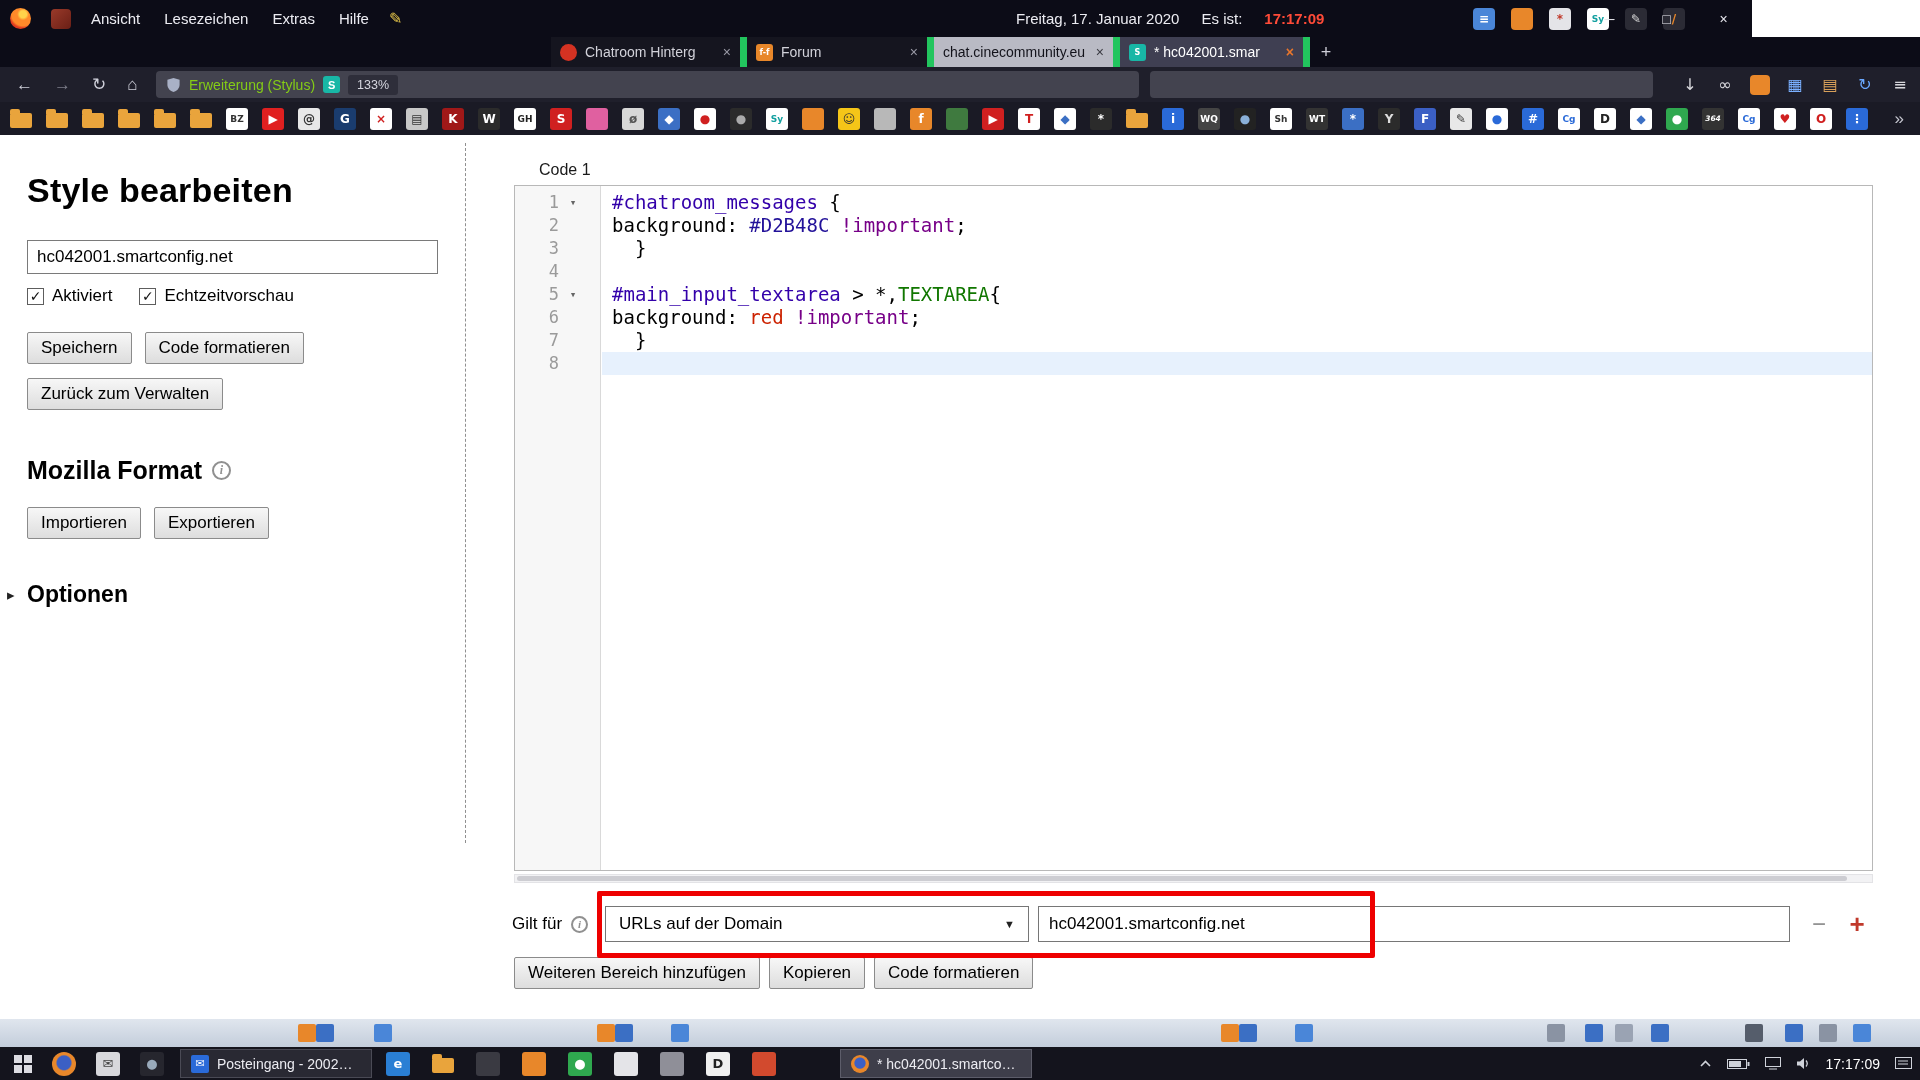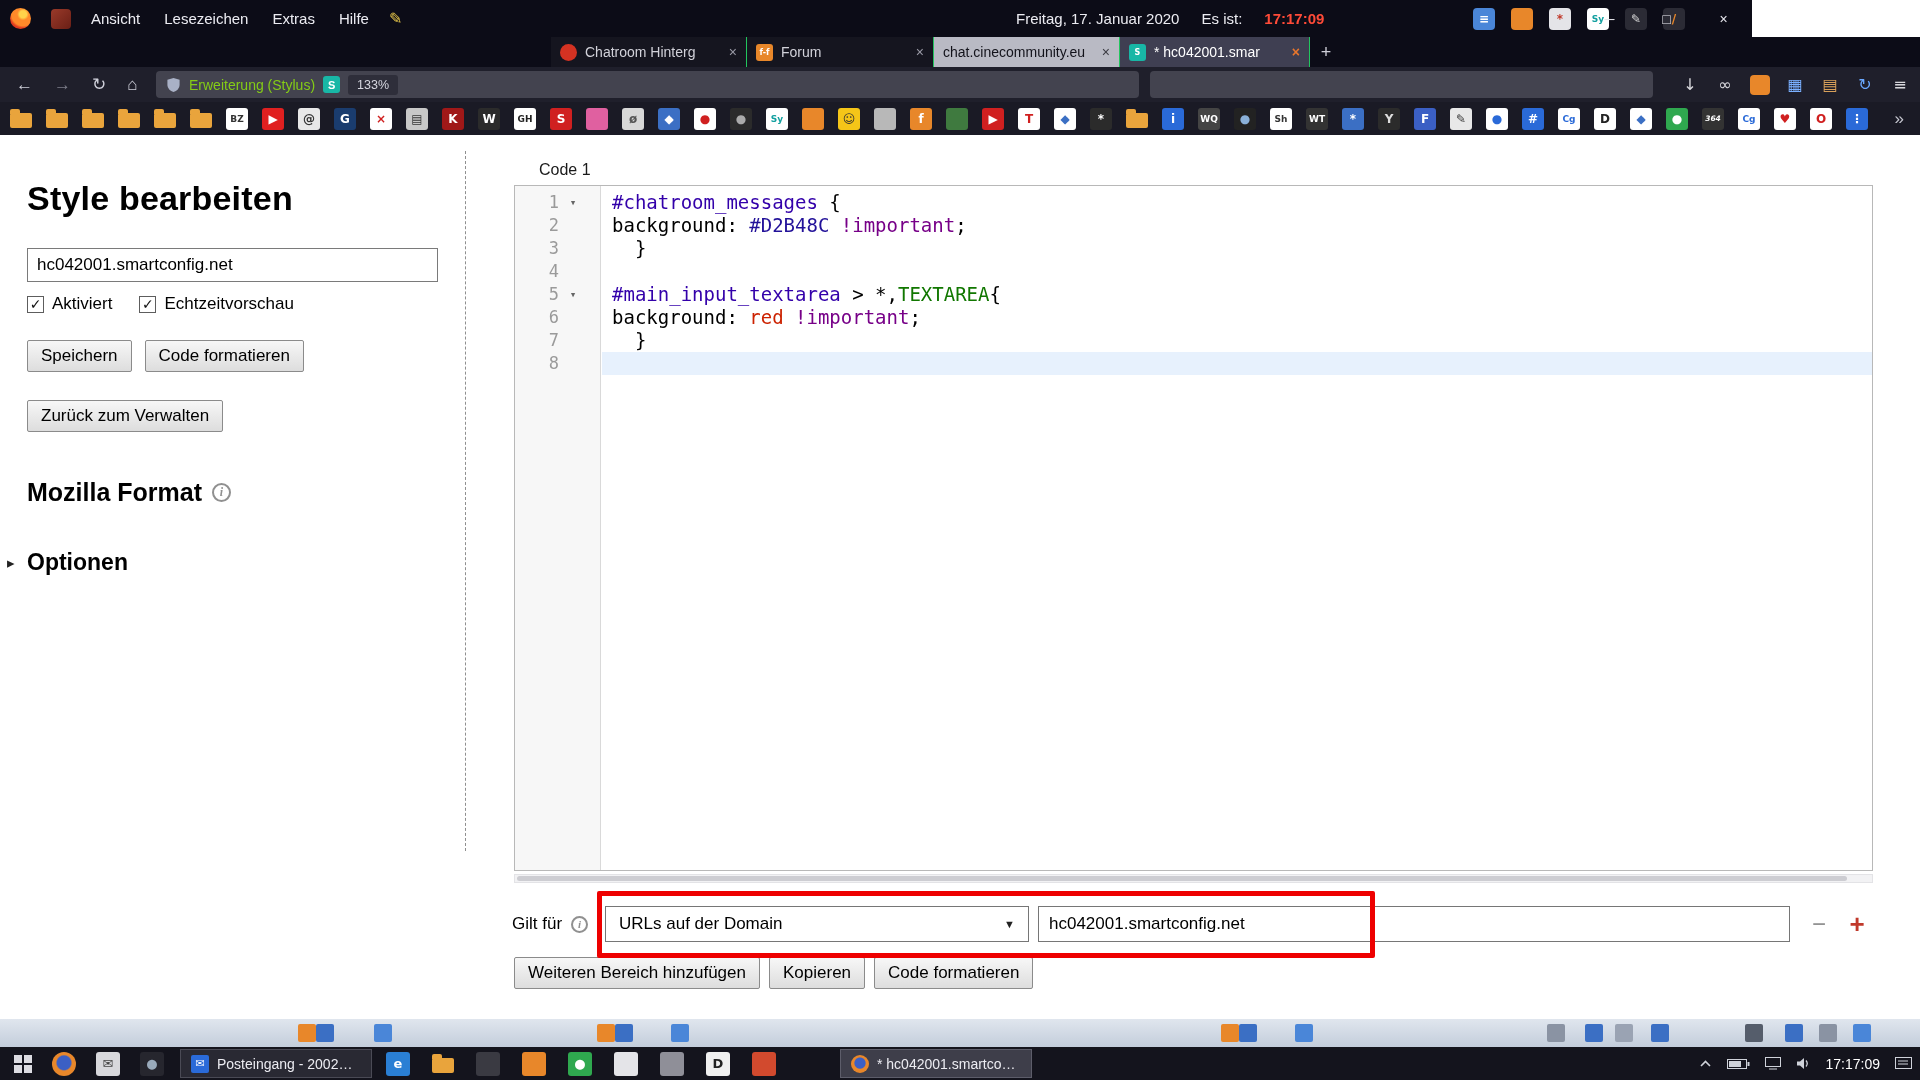--- a/index.html
+++ b/index.html
@@ -18,21 +18,21 @@
   .time-red { color:#ff4b38; font-weight:600; }
   .tb-apps { position:absolute; left:1473px; top:0; height:37px; display:flex; align-items:center; gap:16px; }
   .sq { width:22px; height:22px; border-radius:4px; display:flex; align-items:center; justify-content:center; font-size:12px; font-weight:700; font-family:"DejaVu Sans",sans-serif; flex:none; }
   .sq.small-glyph { font-size:9px; }
   .tb-controls { position:absolute; right:0; top:0; height:37px; display:flex; }
   .wc { width:57px; height:37px; display:flex; align-items:center; justify-content:center; font-size:14px; color:#e8e8ee; }
 
   
   .tabbar { position:absolute; left:0; top:37px; width:1920px; height:30px; background:#0c0c17; }
   .tab-strip { position:absolute; left:551px; top:0; height:30px; display:flex; align-items:stretch; }
-  .tab { display:flex; align-items:center; gap:8px; padding:0 9px; font-size:14px; color:#d2d2da; border-right:1px solid #22c55e; background:#15151f; }
+  .tab { display:flex; align-items:center; gap:8px; padding:0 9px; font-size:14px; color:#d2d2da; border-right:7px solid #22c55e; background:#15151f; }
   .tab-strip .tab:nth-child(1){ width:196px; }
   .tab-strip .tab:nth-child(2){ width:187px; }
   .tab-strip .tab:nth-child(3){ width:186px; }
   .tab-strip .tab:nth-child(4){ width:190px; }
   .tab.light { background:#b9bac4; color:#12121a; }
   .tab.light .tab-close { color:#3a3a42; }
   .tab.active { background:#3f3f52; color:#fff; }
   .tab-label { flex:1; overflow:hidden; white-space:nowrap; }
   .tab-close { font-size:14px; color:#9a9aa6; }
   .tab-close.close-orange { color:#e8762c; font-weight:700; }
@@ -58,28 +58,28 @@
   .bm-list { display:flex; align-items:center; gap:14px; margin-left:10px; }
   .bm-badge { width:22px; height:22px; border-radius:3px; display:flex; align-items:center; justify-content:center; font-size:12px; font-weight:700; font-family:"DejaVu Sans",sans-serif; flex:none; }
   .bm-badge.g2 { font-size:9px; }
   .bm-badge.g3 { font-size:7.5px; }
   .bm-folder { width:22px; height:15px; background:#e9a43c; border-radius:2px; position:relative; margin-top:4px; flex:none; }
   .bm-folder::before { content:""; position:absolute; left:0; top:-4px; width:10px; height:5px; background:#e9a43c; border-radius:2px 2px 0 0; }
   .bm-overflow { margin-left:auto; margin-right:16px; color:#c6c7d0; font-size:17px; }
 
   
   .content { position:absolute; left:0; top:135px; width:1920px; height:884px; background:#fff; color:#000; }
-  .sidebar { position:absolute; left:0; top:16px; width:466px; height:700px; border-right:1px dashed #8f8f8f; padding-left:27px; }
+  .sidebar { position:absolute; left:0; top:8px; width:466px; height:700px; border-right:1px dashed #8f8f8f; padding-left:27px; }
   .side-title { margin-top:28px; font-size:34px; font-weight:700; letter-spacing:0.2px; }
   .name-input { margin-top:30px; width:411px; height:34px; border:1px solid #7a7a7a; font-size:17px; padding:0 9px; font-family:inherit; color:#000; background:#fff; display:block; }
   .cb-row { margin-top:12px; display:flex; gap:27px; align-items:center; font-size:17px; }
   .cb-item { display:flex; align-items:center; }
   .cb-box { width:17px; height:17px; border:1px solid #5d5d5d; background:#fff; display:flex; align-items:center; justify-content:center; font-size:14px; font-weight:700; margin-right:8px; color:#111; font-family:"DejaVu Sans",sans-serif; }
   .btn-row { margin-top:26px; display:flex; gap:13px; }
-  .btn-row.tight { margin-top:28px; }
+  .btn-row.tight { margin-top:14px; }
   .btn { background:linear-gradient(#f7f7f7,#dddddd); border:1px solid #8b8b8b; border-radius:2px; font-size:17px; padding:5px 13px; font-family:inherit; color:#000; }
   .moz-row { margin-top:46px; display:flex; align-items:center; gap:10px; }
   .moz-title { font-size:25px; font-weight:700; }
   .info-circle { width:19px; height:19px; border:2px solid #909090; border-radius:50%; color:#909090; display:flex; align-items:center; justify-content:center; font-size:12px; font-weight:700; font-family:"Liberation Serif",serif; font-style:italic; flex:none; }
   .info-circle.sm { width:17px; height:17px; font-size:11px; }
   .options-row { margin-top:42px; display:flex; align-items:center; }
   .opt-arrow { width:20px; margin-left:-20px; font-size:15px; color:#222; }
   .opt-text { font-size:23px; font-weight:700; }
 
   
@@ -294,20 +294,24 @@
         <button class="btn">Speichern</button>
         <button class="btn">Code formatieren</button>
       </div>
       <div class="btn-row tight">
         <button class="btn">Zurück zum Verwalten</button>
       </div>
       <div class="moz-row">
         <h2 class="moz-title">Mozilla Format</h2>
         <span class="info-circle">i</span>
       </div>
+      <div class="btn-row" style="margin-top:22px;">
+        <button class="btn">Importieren</button>
+        <button class="btn">Exportieren</button>
+      </div>
       <div class="options-row">
         <span class="opt-arrow">▸</span>
         <span class="opt-text">Optionen</span>
       </div>
     </aside>
 
     <section class="editor-pane">
       <div class="code-label">Code 1</div>
       <div class="editor">
         <div class="gutter-bg"></div>

